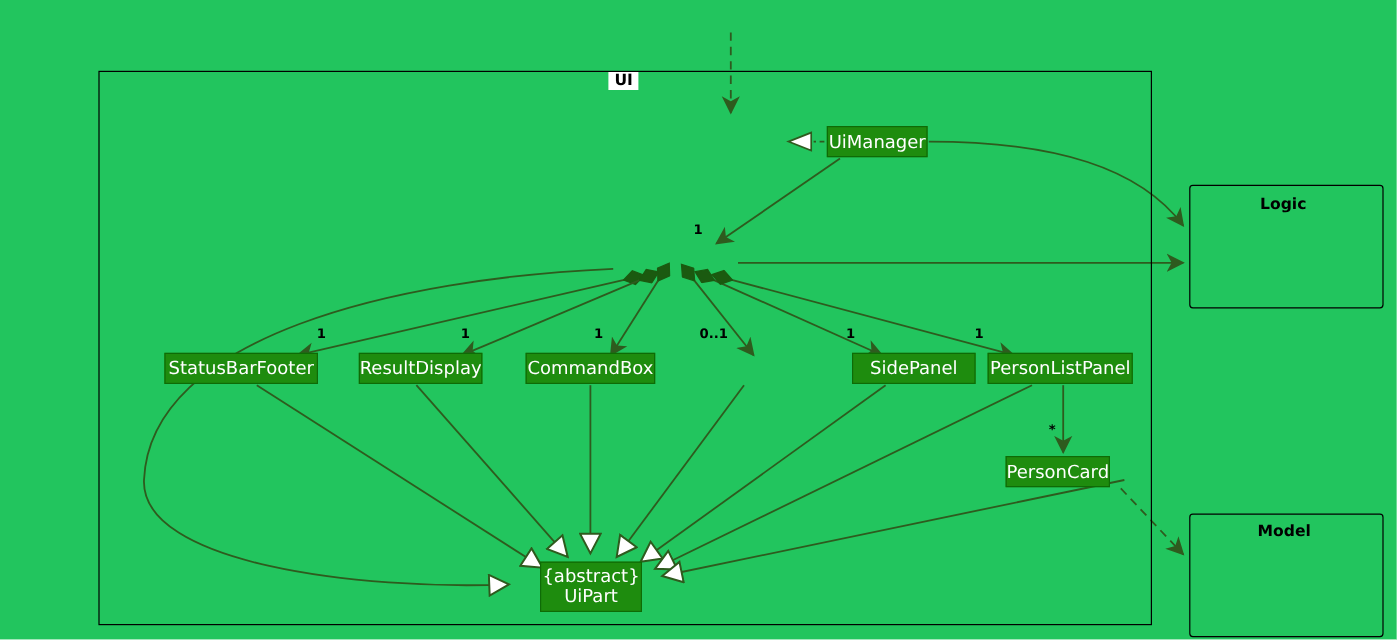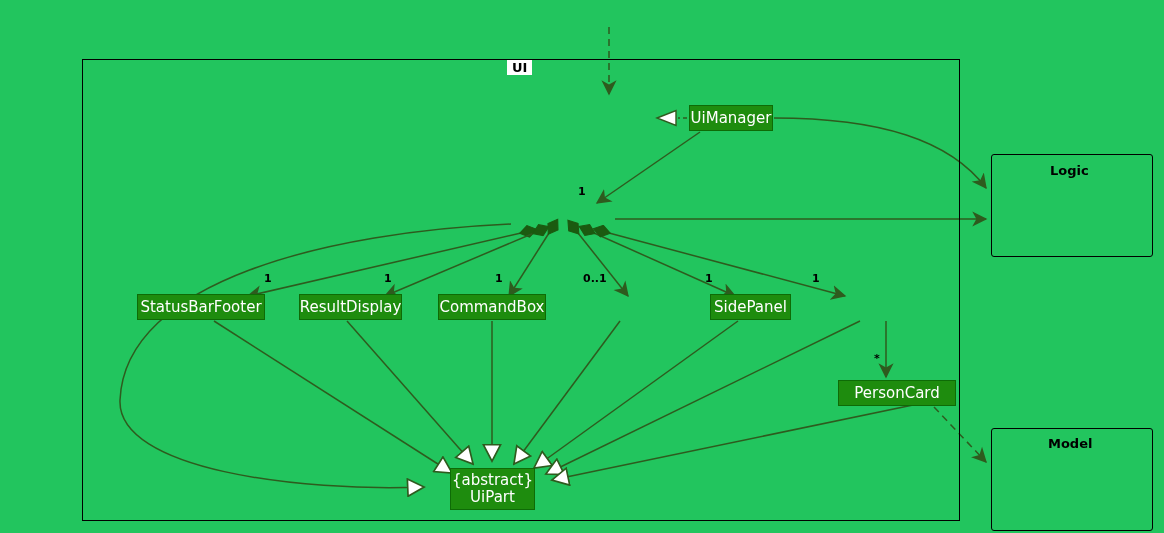--- a/index.html
+++ b/index.html
@@ -174,26 +174,29 @@
 
   <div class="cls" style="left:438px; top:294px; width:108px; height:26px;">
     <span>CommandBox</span>
   </div>
 
   <div class="cls" style="left:299px; top:294px; width:103px; height:26px;">
     <span>ResultDisplay</span>
   </div>
 
 
-  <div class="cls" style="left:710px; top:294px; width:81px; height:26px;">
+  <div class="cls" style="left:710px; top:294px; width:103px; height:26px;">
     <span>SidePanel</span>
   </div>
 
-
-  <div class="cls" style="left:838px; top:380px; width:118px; height:26px;">
+  <div class="cls" style="left:823px; top:294px; width:121px; height:26px;">
+    <span>PersonListPanel</span>
+  </div>
+
+  <div class="cls" style="left:838px; top:380px; width:87px; height:26px;">
     <span>PersonCard</span>
   </div>
 
   <div class="cls" style="left:450px; top:468px; width:85px; height:42px;">
     <span class="line1">{abstract}</span>
     <span class="line2">UiPart</span>
   </div>
 
   <div class="mult" style="left:578px; top:185px;">1</div>
   <div class="mult" style="left:264px; top:272px;">1</div>

